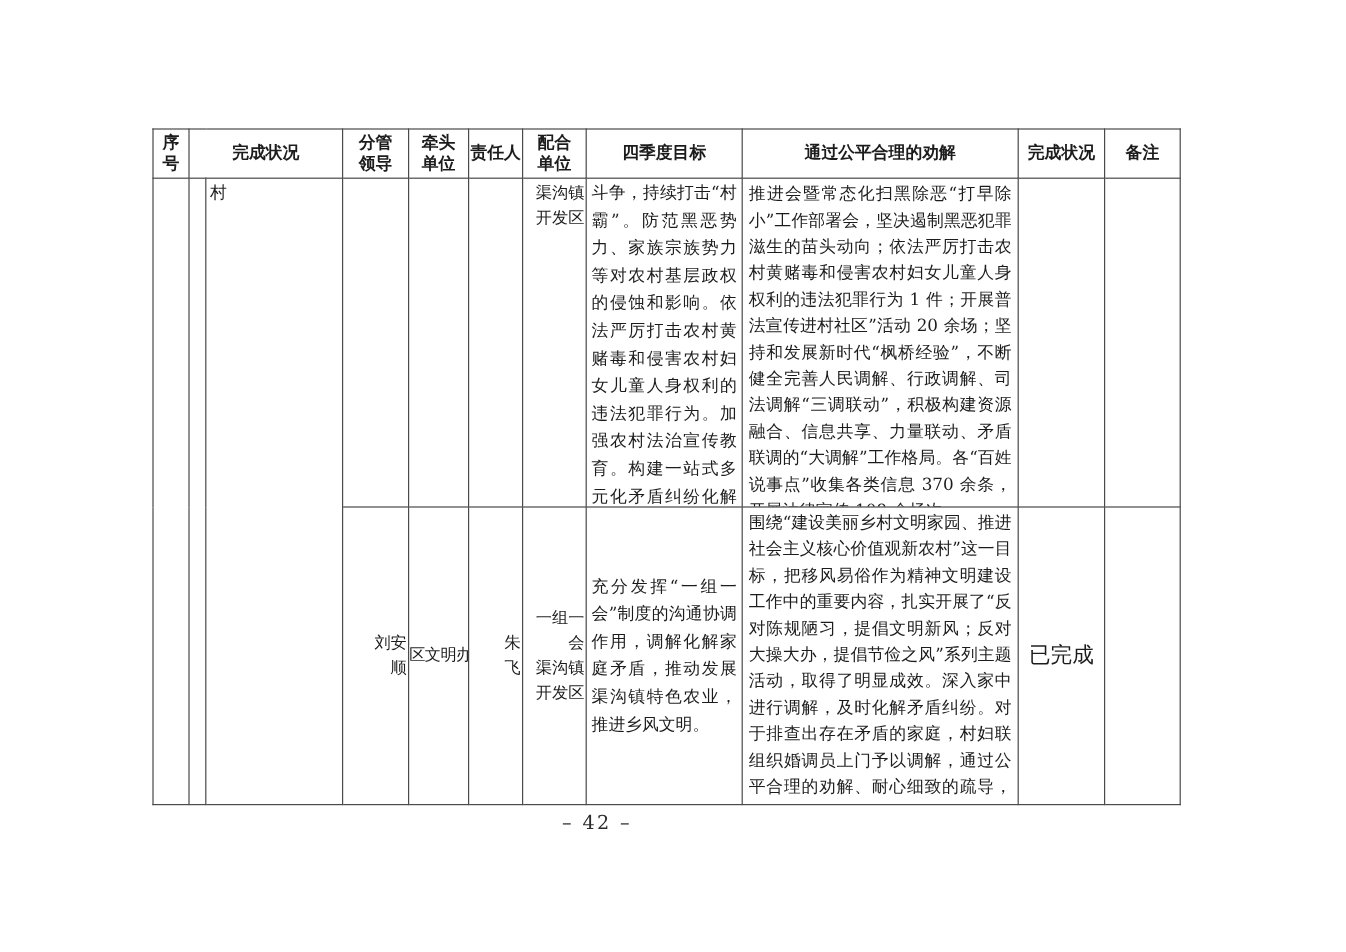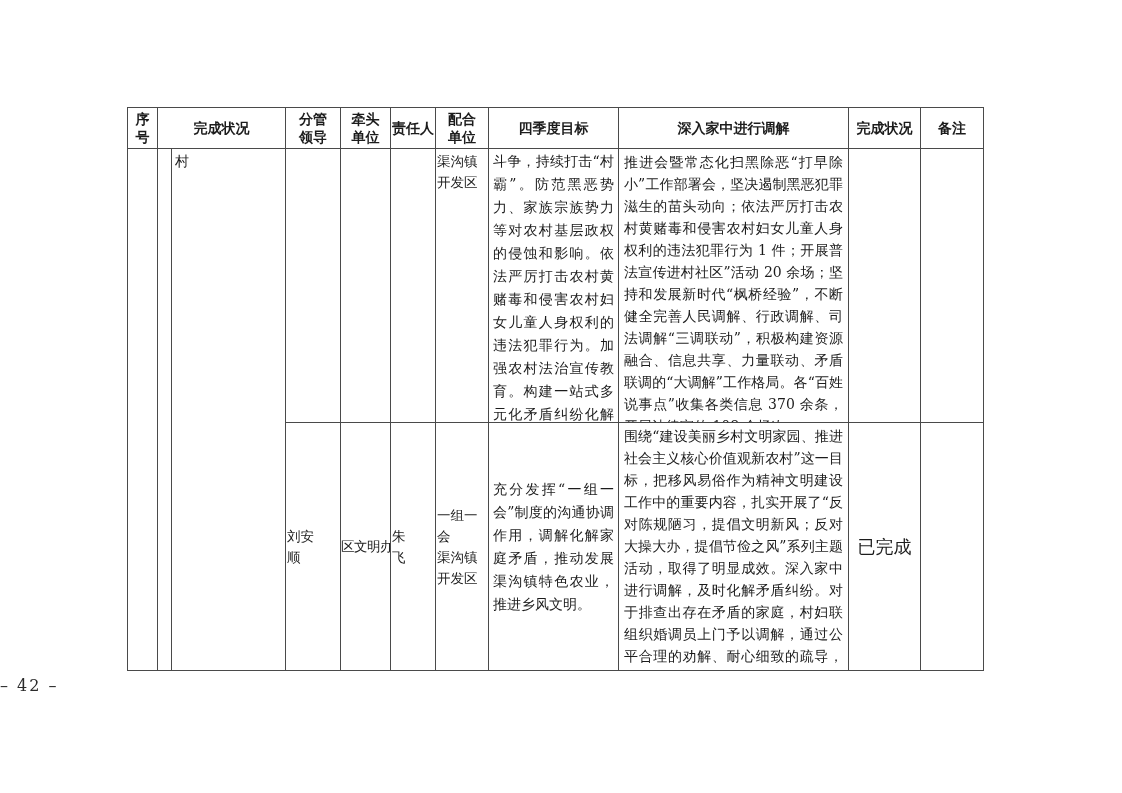--- a/index.html
+++ b/index.html
@@ -40,21 +40,21 @@
   .hfull{height:521px;}
   .para{
     font-size:14px;
     line-height:23px;
     text-align:justify;
     text-justify:inter-ideograph;
     padding:1px 4px 0 4px;
   }
   .para.tight{line-height:22px;padding:2px 5px 0 5px;}
   .ctr{
-    text-align:left;
+    text-align:right;
     font-size:13.5px;
     line-height:21px;
     white-space:pre-line;
     padding:2px 1px;
   }
   .ctr.onerow{white-space:nowrap;letter-spacing:-0.5px;padding:2px 0;}
   .goalword{
     font-size:14px;
     line-height:18px;
     padding:3px 0 0 3px;
@@ -62,21 +62,21 @@
   }
   .status{
     text-align:center;
     font-size:18px;
     line-height:20px;
   }
   .pagenum{
     position:absolute;
     top:676px;left:0;
     width:995px;
-    text-align:left;
+    text-align:center;
     font-size:16px;
     color:#2b2b2b;
     letter-spacing:2px;
   }
 </style>
 </head>
 <body>
 
 <div class="page">
 
@@ -101,21 +101,21 @@
 号</th>
       <th colspan="2">完成状况</th>
       <th>分管
 领导</th>
       <th>牵头
 单位</th>
       <th>责任人</th>
       <th>配合
 单位</th>
       <th>四季度目标</th>
-      <th>深入家中进行调解</th>
+      <th>通过公平合理的劝解</th>
       <th>完成状况</th>
       <th>备注</th>
     </tr>
 
     <tr>
       <td rowspan="2">
         <div class="cb hfull top"></div>
       </td>
       <td rowspan="2">
         <div class="cb hfull top"></div>

